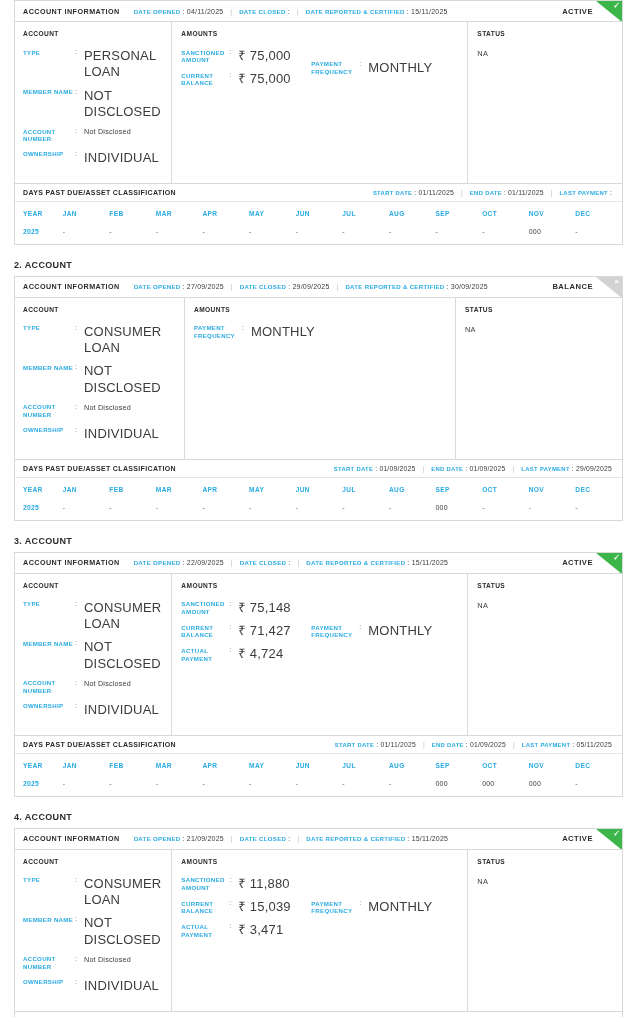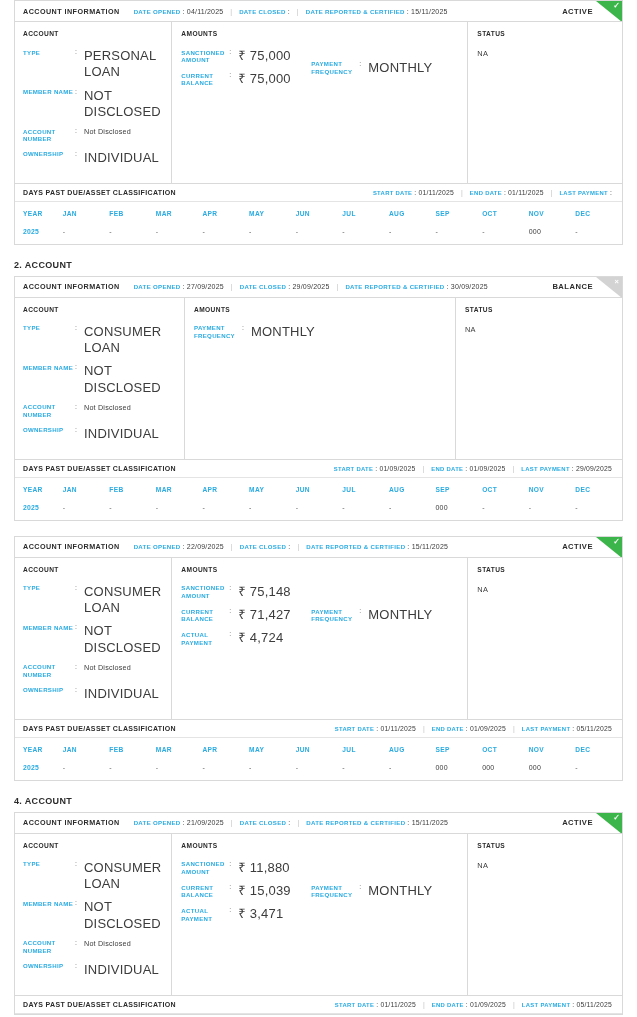--- a/index.html
+++ b/index.html
@@ -483,20 +483,21 @@
                 <td class="m">000</td>
                 <td class="m dash">-</td>
                 <td class="m dash">-</td>
                 <td class="m dash">-</td>
               </tr>
             </tbody>
           </table>
         </div>
       </div>
       <div class="acct-block">
+        <h2 class="acct-heading">3. ACCOUNT</h2>
         <div class="card">
           <div class="card-head">
             <span class="head-title">ACCOUNT INFORMATION</span>
             <div class="head-field f-opened">
               <span class="head-lbl">DATE OPENED</span>
               <span class="head-val"> : 22/09/2025</span>
             </div>
             <span class="head-sep">|</span>
             <div class="head-field f-closed">
               <span class="head-lbl">DATE CLOSED</span>

